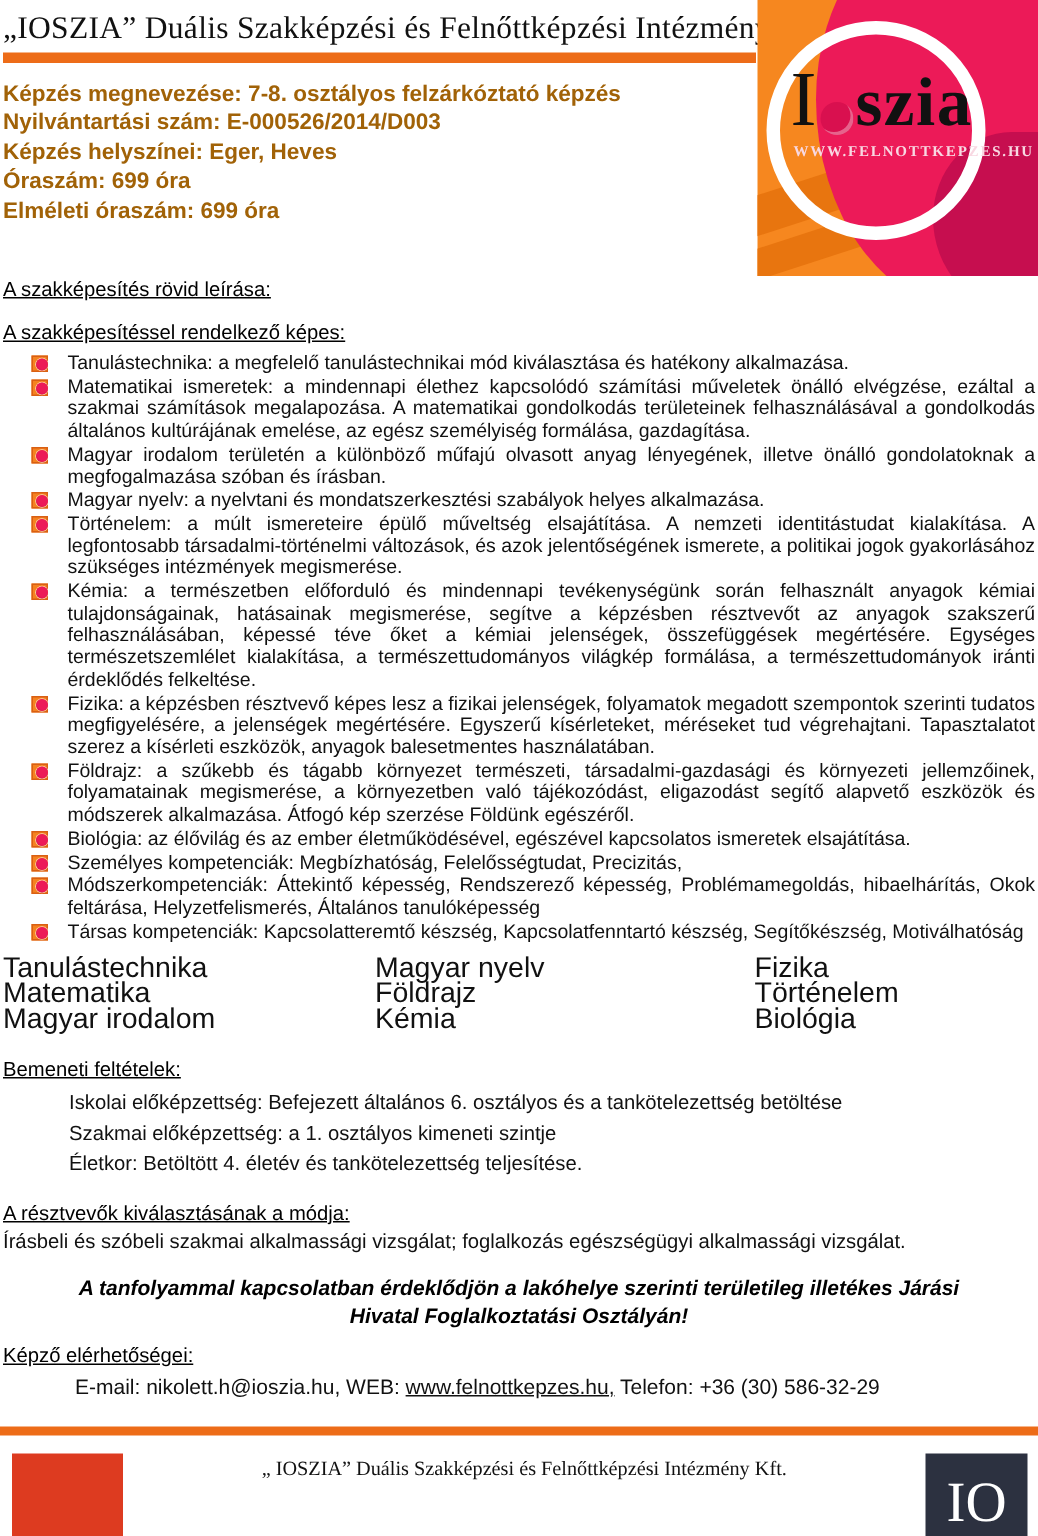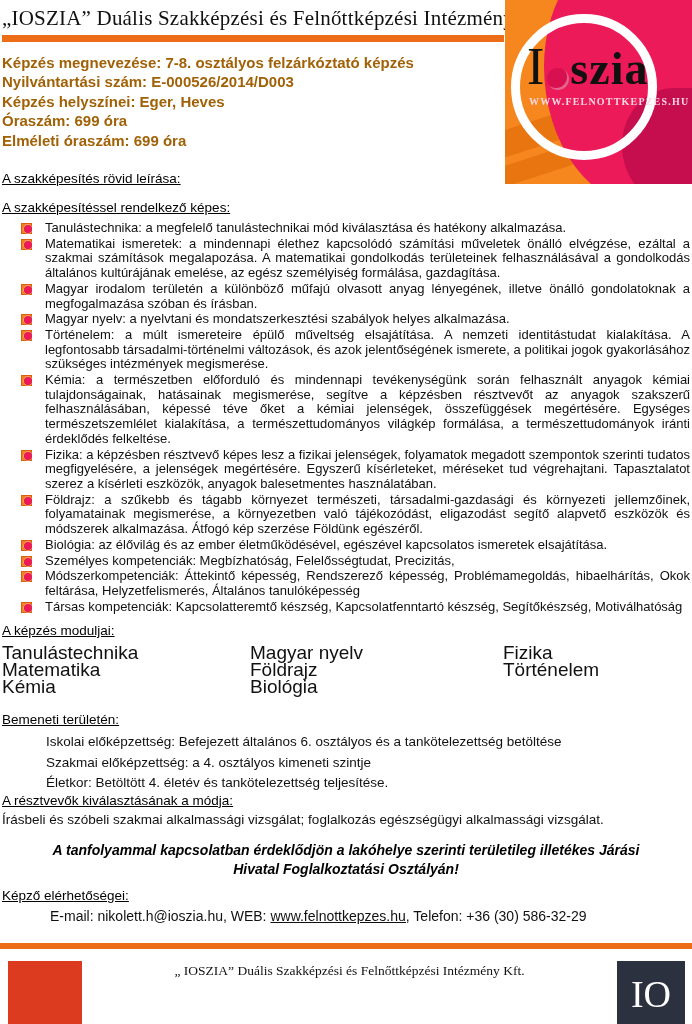--- a/index.html
+++ b/index.html
@@ -91,21 +91,21 @@
   .modules { margin-top:9px; }
   .modules-grid {
     display:grid; grid-template-columns:248px 253px auto; margin-top:5px;
   }
   .modules-grid div { font-size:19px; line-height:17px; color:#111; }
 
   .entry { margin-top:17px; }
   .entry-items div { font-size:13.5px; line-height:19.5px; padding-left:44px; color:#111; margin-top:1px; }
   .entry-items { margin-top:4px; }
 
-  .selection { }
+  .selection { margin-top:15px; }
   .selection-body { font-size:13.5px; line-height:16px; margin-top:3px; color:#111; }
 
   .notice {
     margin:13px auto 0 auto; width:620px; text-align:center;
     font-size:14px; font-weight:bold; font-style:italic; line-height:19px; color:#000;
   }
 
   .contact { margin-top:9px; }
   .contact-line { font-size:14px; line-height:16px; padding-left:48px; margin-top:4px; color:#111; }
   .contact-line .weblink { text-decoration:underline; }
@@ -149,21 +149,21 @@
     <div class="crimson-wedge"></div>
     <div class="ring"></div>
     <div class="wordmark">
       <span class="wm-i">I</span>
       <span class="o-dot"></span>
       <span class="wm-rest">szia</span>
     </div>
     <div class="site">WWW.FELNOTTKEPZES.HU</div>
   </div>
 
-  <div style="margin-top:21px;">
+  <div style="margin-top:35px;">
     <div class="sec-heading">A szakképesítés rövid leírása:</div>
   </div>
 
   <div style="margin-top:13px;">
     <div class="sec-heading">A szakképesítéssel rendelkező képes:</div>
     <ul class="cap-list">
       <li><span class="cap-icon"></span><span>Tanulástechnika: a megfelelő tanulástechnikai mód kiválasztása és hatékony alkalmazása.</span></li>
       <li><span class="cap-icon"></span><span>Matematikai ismeretek: a mindennapi élethez kapcsolódó számítási műveletek önálló elvégzése, ezáltal a szakmai számítások megalapozása. A matematikai gondolkodás területeinek felhasználásával a gondolkodás általános kultúrájának emelése, az egész személyiség formálása, gazdagítása.</span></li>
       <li><span class="cap-icon"></span><span>Magyar irodalom területén a különböző műfajú olvasott anyag lényegének, illetve önálló gondolatoknak a megfogalmazása szóban és írásban.</span></li>
       <li><span class="cap-icon"></span><span>Magyar nyelv: a nyelvtani és mondatszerkesztési szabályok helyes alkalmazása.</span></li>
@@ -172,38 +172,38 @@
       <li><span class="cap-icon"></span><span>Fizika: a képzésben résztvevő képes lesz a fizikai jelenségek, folyamatok megadott szempontok szerinti tudatos megfigyelésére, a jelenségek megértésére. Egyszerű kísérleteket, méréseket tud végrehajtani. Tapasztalatot szerez a kísérleti eszközök, anyagok balesetmentes használatában.</span></li>
       <li><span class="cap-icon"></span><span>Földrajz: a szűkebb és tágabb környezet természeti, társadalmi-gazdasági és környezeti jellemzőinek, folyamatainak megismerése, a környezetben való tájékozódást, eligazodást segítő alapvető eszközök és módszerek alkalmazása. Átfogó kép szerzése Földünk egészéről.</span></li>
       <li><span class="cap-icon"></span><span>Biológia: az élővilág és az ember életműködésével, egészével kapcsolatos ismeretek elsajátítása.</span></li>
       <li><span class="cap-icon"></span><span>Személyes kompetenciák: Megbízhatóság, Felelősségtudat, Precizitás,</span></li>
       <li><span class="cap-icon"></span><span>Módszerkompetenciák: Áttekintő képesség, Rendszerező képesség, Problémamegoldás, hibaelhárítás, Okok feltárása, Helyzetfelismerés, Általános tanulóképesség</span></li>
       <li><span class="cap-icon"></span><span>Társas kompetenciák: Kapcsolatteremtő készség, Kapcsolatfenntartó készség, Segítőkészség, Motiválhatóság</span></li>
     </ul>
   </div>
 
   <div class="modules">
-    <div class="sec-heading">A képzés moduljai:</div>
     <div class="modules-grid">
       <div>Tanulástechnika</div>
       <div>Magyar nyelv</div>
       <div>Fizika</div>
       <div>Matematika</div>
       <div>Földrajz</div>
       <div>Történelem</div>
+      <div>Magyar irodalom</div>
       <div>Kémia</div>
       <div>Biológia</div>
     </div>
   </div>
 
   <div class="entry">
-    <div class="sec-heading">Bemeneti területén:</div>
+    <div class="sec-heading">Bemeneti feltételek:</div>
     <div class="entry-items">
       <div>Iskolai előképzettség: Befejezett általános 6. osztályos és a tankötelezettség betöltése</div>
-      <div>Szakmai előképzettség: a 4. osztályos kimeneti szintje</div>
+      <div>Szakmai előképzettség: a 1. osztályos kimeneti szintje</div>
       <div>Életkor: Betöltött 4. életév és tankötelezettség teljesítése.</div>
     </div>
   </div>
 
   <div class="selection">
     <div class="sec-heading">A résztvevők kiválasztásának a módja:</div>
     <div class="selection-body">Írásbeli és szóbeli szakmai alkalmassági vizsgálat; foglalkozás egészségügyi alkalmassági vizsgálat.</div>
   </div>
 
   <div class="notice">A tanfolyammal kapcsolatban érdeklődjön a lakóhelye szerinti területileg illetékes Járási Hivatal Foglalkoztatási Osztályán!</div>

